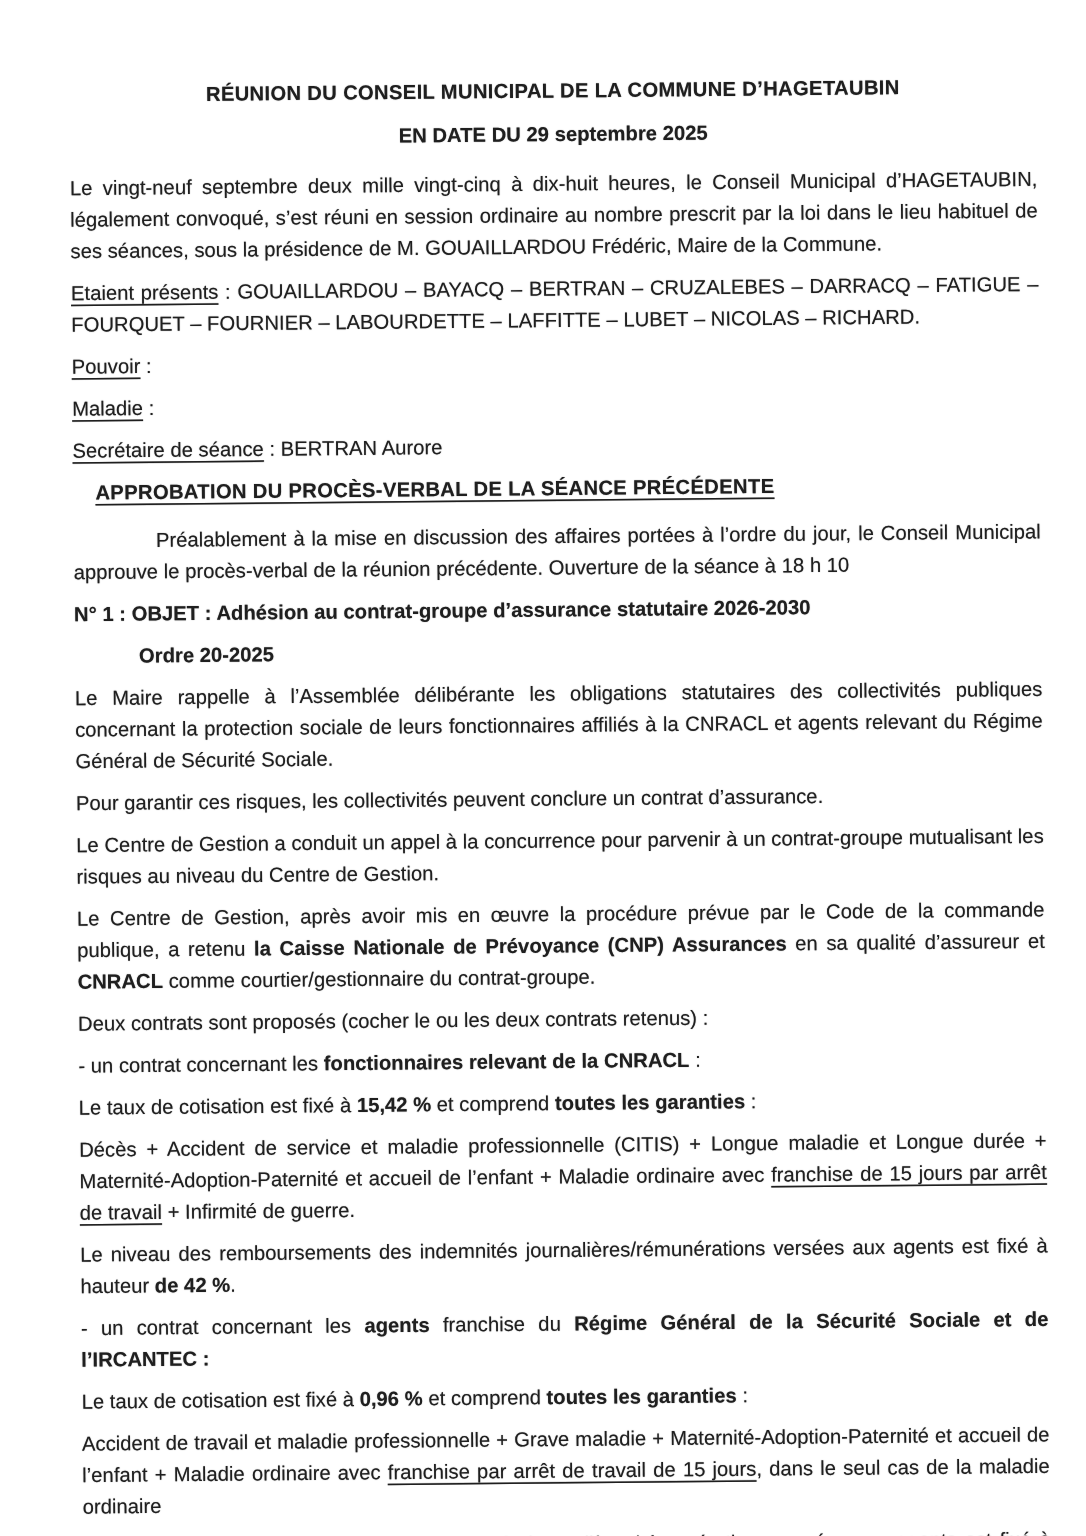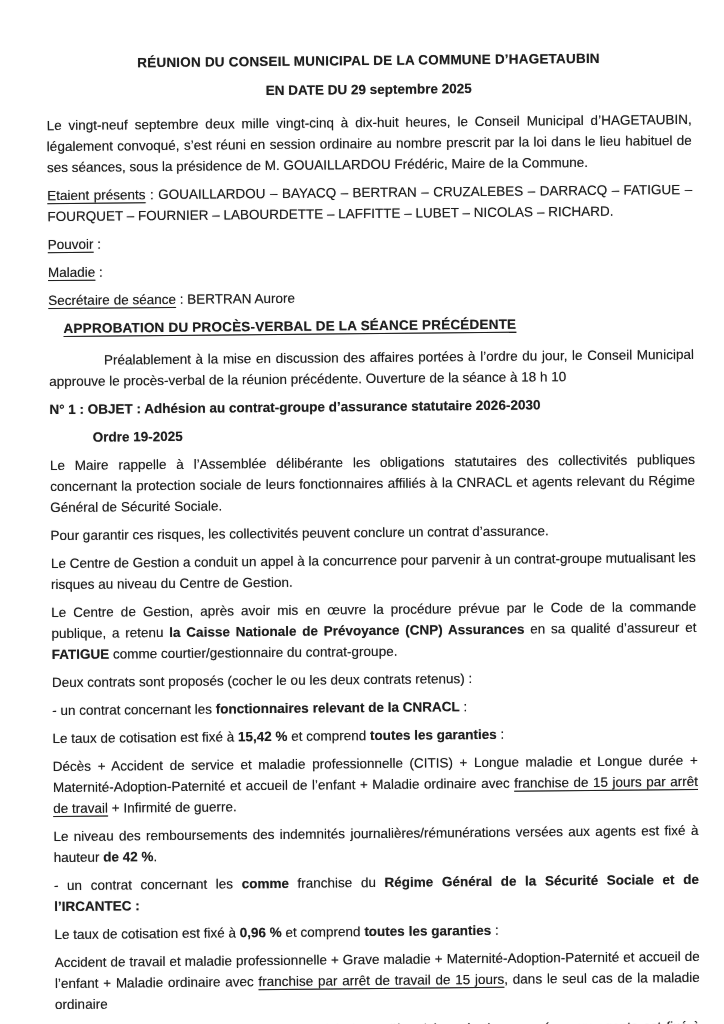--- a/index.html
+++ b/index.html
@@ -38,28 +38,28 @@
       <p class="blk title"><span>RÉUNION DU CONSEIL MUNICIPAL DE LA COMMUNE D’HAGETAUBIN</span></p>
       <p class="blk subtitle"><span>EN DATE DU 29 septembre 2025</span></p>
       <p class="blk body"><span>Le vingt-neuf septembre deux mille vingt-cinq à dix-huit heures, le Conseil Municipal d’HAGETAUBIN, légalement convoqué, s’est réuni en session ordinaire au nombre prescrit par la loi dans le lieu habituel de ses séances, sous la présidence de M. GOUAILLARDOU Frédéric, Maire de la Commune.</span></p>
       <p class="blk body"><span class="u">Etaient présents</span><span> : GOUAILLARDOU – BAYACQ – BERTRAN – CRUZALEBES – DARRACQ – FATIGUE – FOURQUET – FOURNIER – LABOURDETTE – LAFFITTE – LUBET – NICOLAS – RICHARD.</span></p>
       <p class="blk body"><span class="u">Pouvoir</span><span> :</span></p>
       <p class="blk body"><span class="u">Maladie</span><span> :</span></p>
       <p class="blk body"><span class="u">Secrétaire de séance</span><span> : BERTRAN Aurore</span></p>
       <p class="blk heading"><span class="u">APPROBATION DU PROCÈS-VERBAL DE LA SÉANCE PRÉCÉDENTE</span></p>
       <p class="blk indent"><span>Préalablement à la mise en discussion des affaires portées à l’ordre du jour, le Conseil Municipal approuve le procès-verbal de la réunion précédente. Ouverture de la séance à 18 h 10</span></p>
       <p class="blk objet"><span>N° 1 : OBJET : Adhésion au contrat-groupe d’assurance statutaire 2026-2030</span></p>
-      <p class="blk ordre"><span>Ordre 19-2025</span></p>
+      <p class="blk ordre"><span>Ordre 20-2025</span></p>
       <p class="blk body"><span>Le Maire rappelle à l’Assemblée délibérante les obligations statutaires des collectivités publiques concernant la protection sociale de leurs fonctionnaires affiliés à la CNRACL et agents relevant du Régime Général de Sécurité Sociale.</span></p>
       <p class="blk body"><span>Pour garantir ces risques, les collectivités peuvent conclure un contrat d’assurance.</span></p>
       <p class="blk body"><span>Le Centre de Gestion a conduit un appel à la concurrence pour parvenir à un contrat-groupe mutualisant les risques au niveau du Centre de Gestion.</span></p>
-      <p class="blk body"><span>Le Centre de Gestion, après avoir mis en œuvre la procédure prévue par le Code de la commande publique, a retenu </span><span class="b">la Caisse Nationale de Prévoyance (CNP) Assurances</span><span> en sa qualité d’assureur et </span><span class="b">FATIGUE</span><span> comme courtier/gestionnaire du contrat-groupe.</span></p>
+      <p class="blk body"><span>Le Centre de Gestion, après avoir mis en œuvre la procédure prévue par le Code de la commande publique, a retenu </span><span class="b">la Caisse Nationale de Prévoyance (CNP) Assurances</span><span> en sa qualité d’assureur et </span><span class="b">CNRACL</span><span> comme courtier/gestionnaire du contrat-groupe.</span></p>
       <p class="blk body"><span>Deux contrats sont proposés (cocher le ou les deux contrats retenus) :</span></p>
       <p class="blk body"><span>- un contrat concernant les </span><span class="b">fonctionnaires relevant de la CNRACL</span><span> :</span></p>
       <p class="blk body"><span>Le taux de cotisation est fixé à </span><span class="b">15,42 %</span><span> et comprend </span><span class="b">toutes les garanties</span><span> :</span></p>
       <p class="blk body"><span>Décès + Accident de service et maladie professionnelle (CITIS) + Longue maladie et Longue durée + Maternité-Adoption-Paternité et accueil de l’enfant + Maladie ordinaire avec </span><span class="u">franchise de 15 jours par arrêt de travail</span><span> + Infirmité de guerre.</span></p>
       <p class="blk body"><span>Le niveau des remboursements des indemnités journalières/rémunérations versées aux agents est fixé à hauteur </span><span class="b">de 42 %</span><span>.</span></p>
-      <p class="blk body"><span>- un contrat concernant les </span><span class="b">comme</span><span> franchise du </span><span class="b">Régime Général de la Sécurité Sociale et de l’IRCANTEC :</span></p>
+      <p class="blk body"><span>- un contrat concernant les </span><span class="b">agents</span><span> franchise du </span><span class="b">Régime Général de la Sécurité Sociale et de l’IRCANTEC :</span></p>
       <p class="blk body"><span>Le taux de cotisation est fixé à </span><span class="b">0,96 %</span><span> et comprend </span><span class="b">toutes les garanties</span><span> :</span></p>
       <p class="blk body"><span>Accident de travail et maladie professionnelle + Grave maladie + Maternité-Adoption-Paternité et accueil de l’enfant + Maladie ordinaire avec </span><span class="u">franchise par arrêt de travail de 15 jours</span><span>, dans le seul cas de la maladie ordinaire</span></p>
       <p class="blk body"><span>Le niveau des remboursements des indemnités journalières/rémunérations versées aux agents est fixé à hauteur </span></p>
     </div>
 </div>
 
 </body></html>

